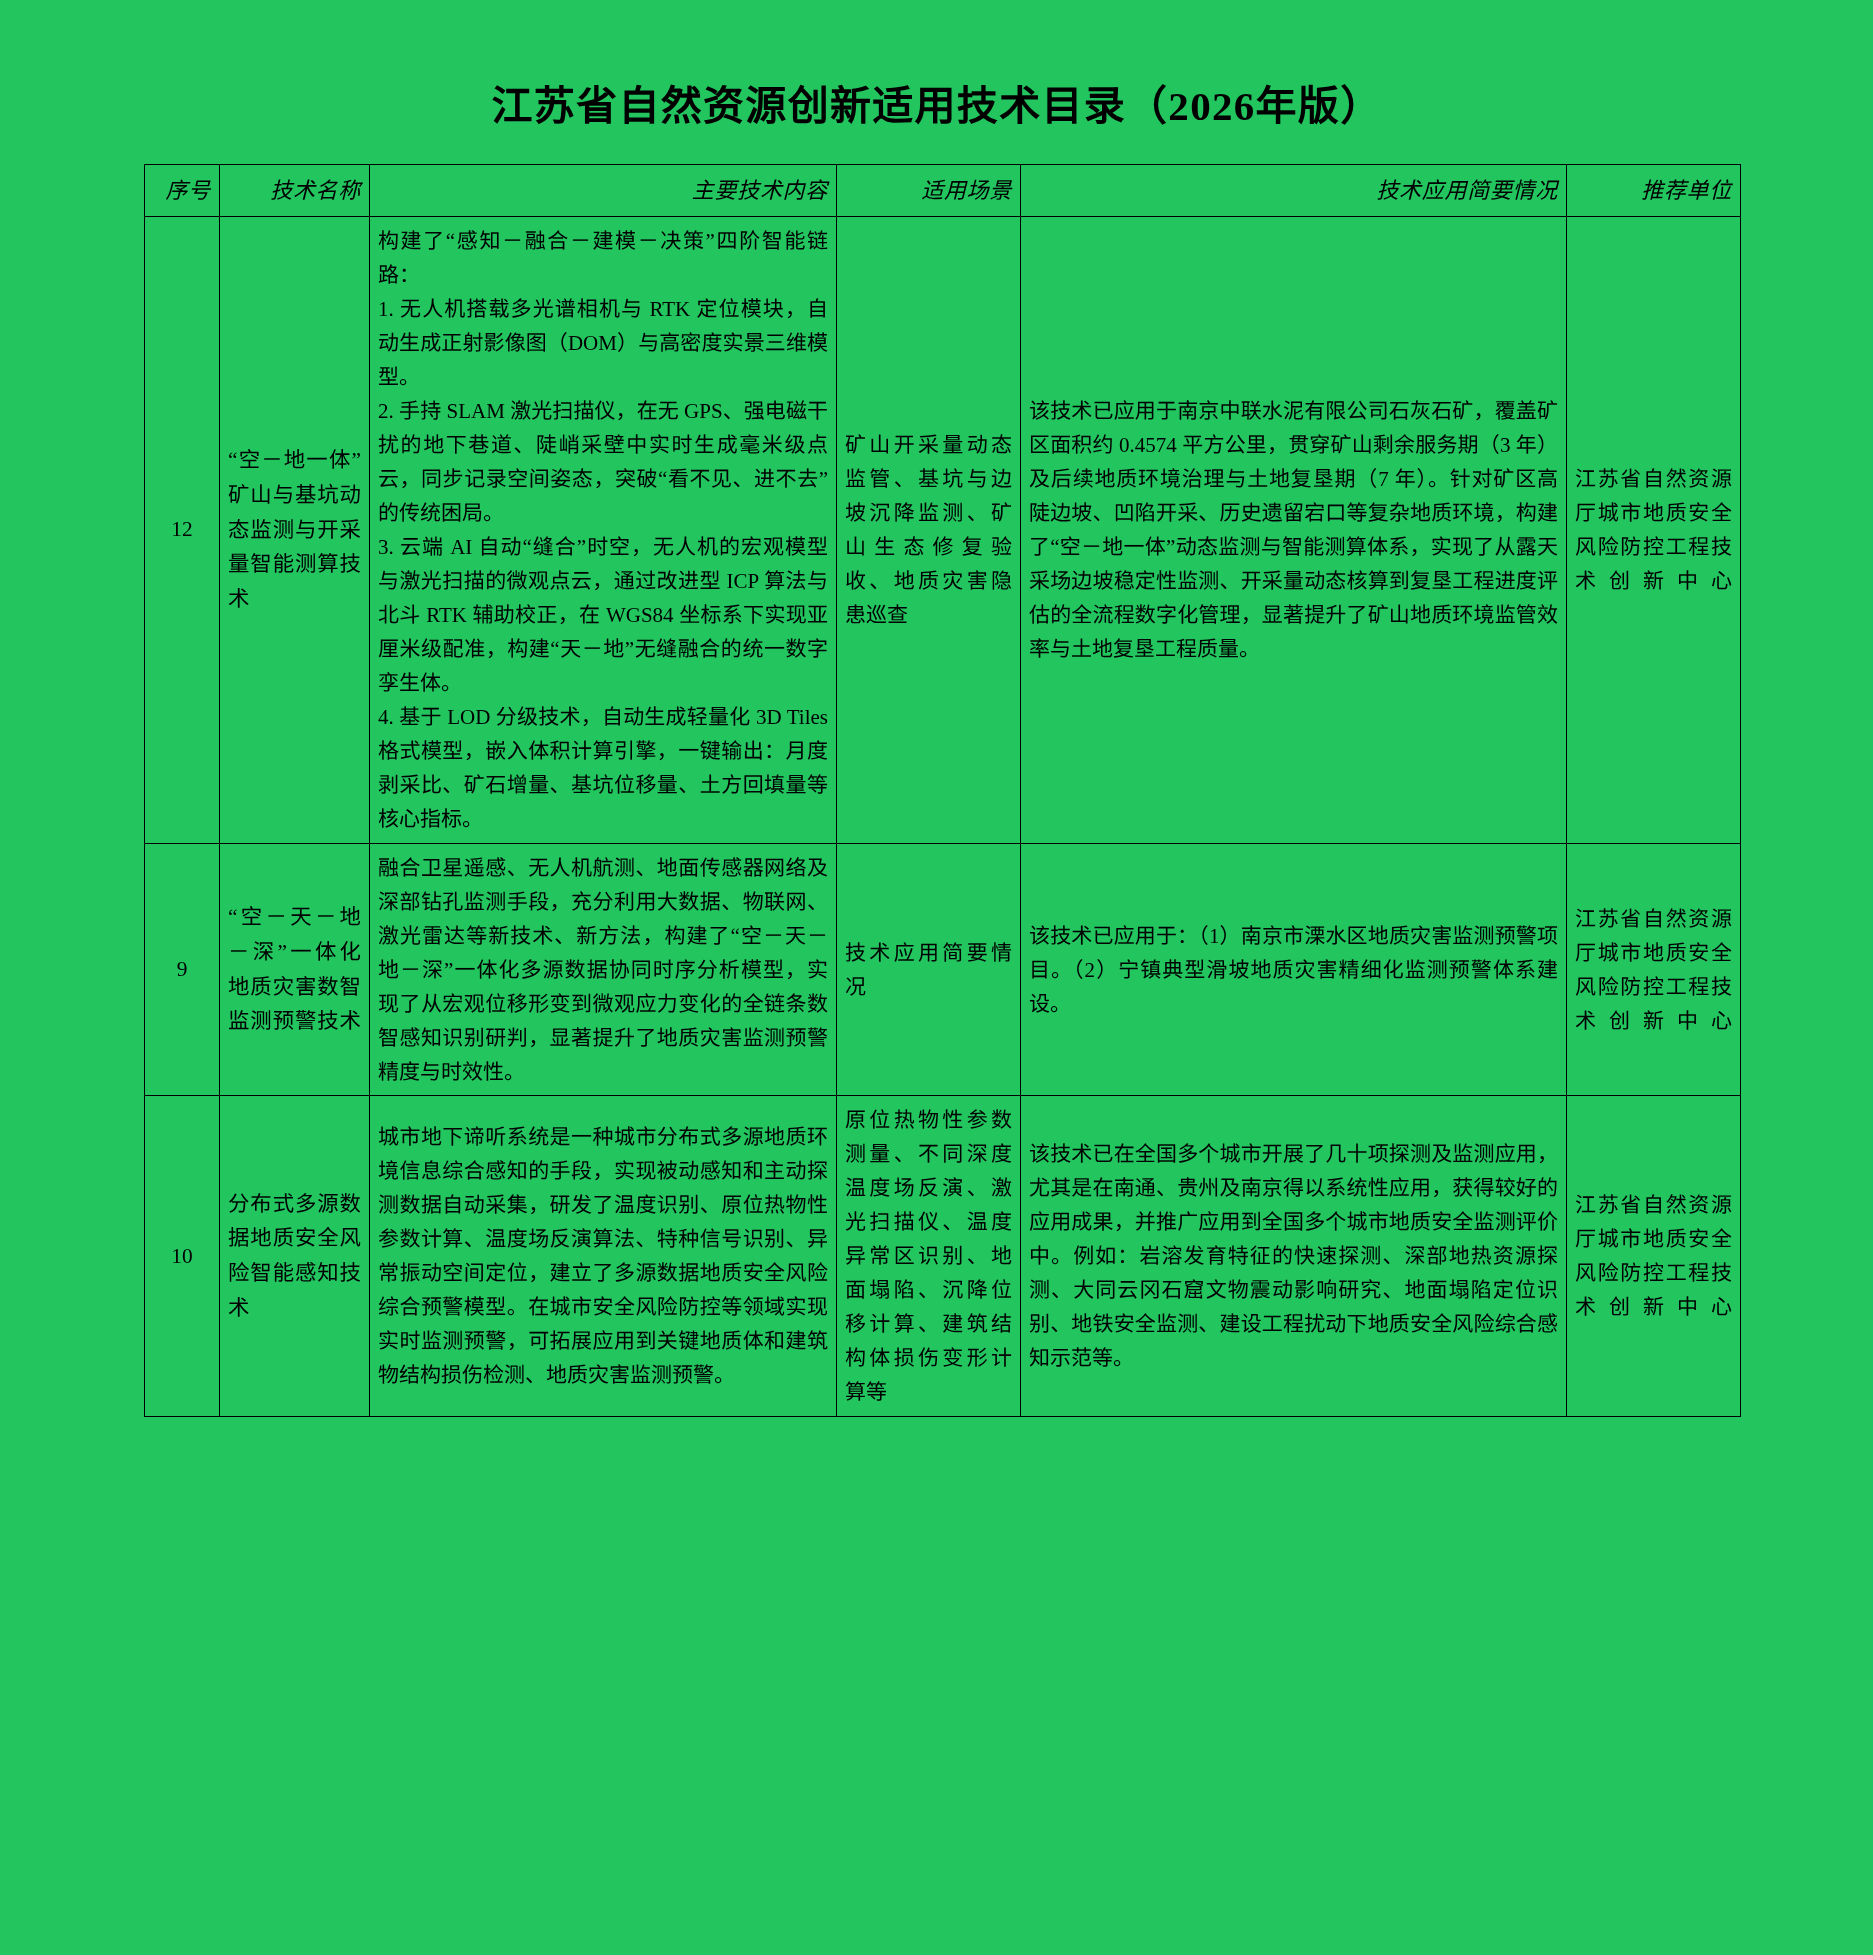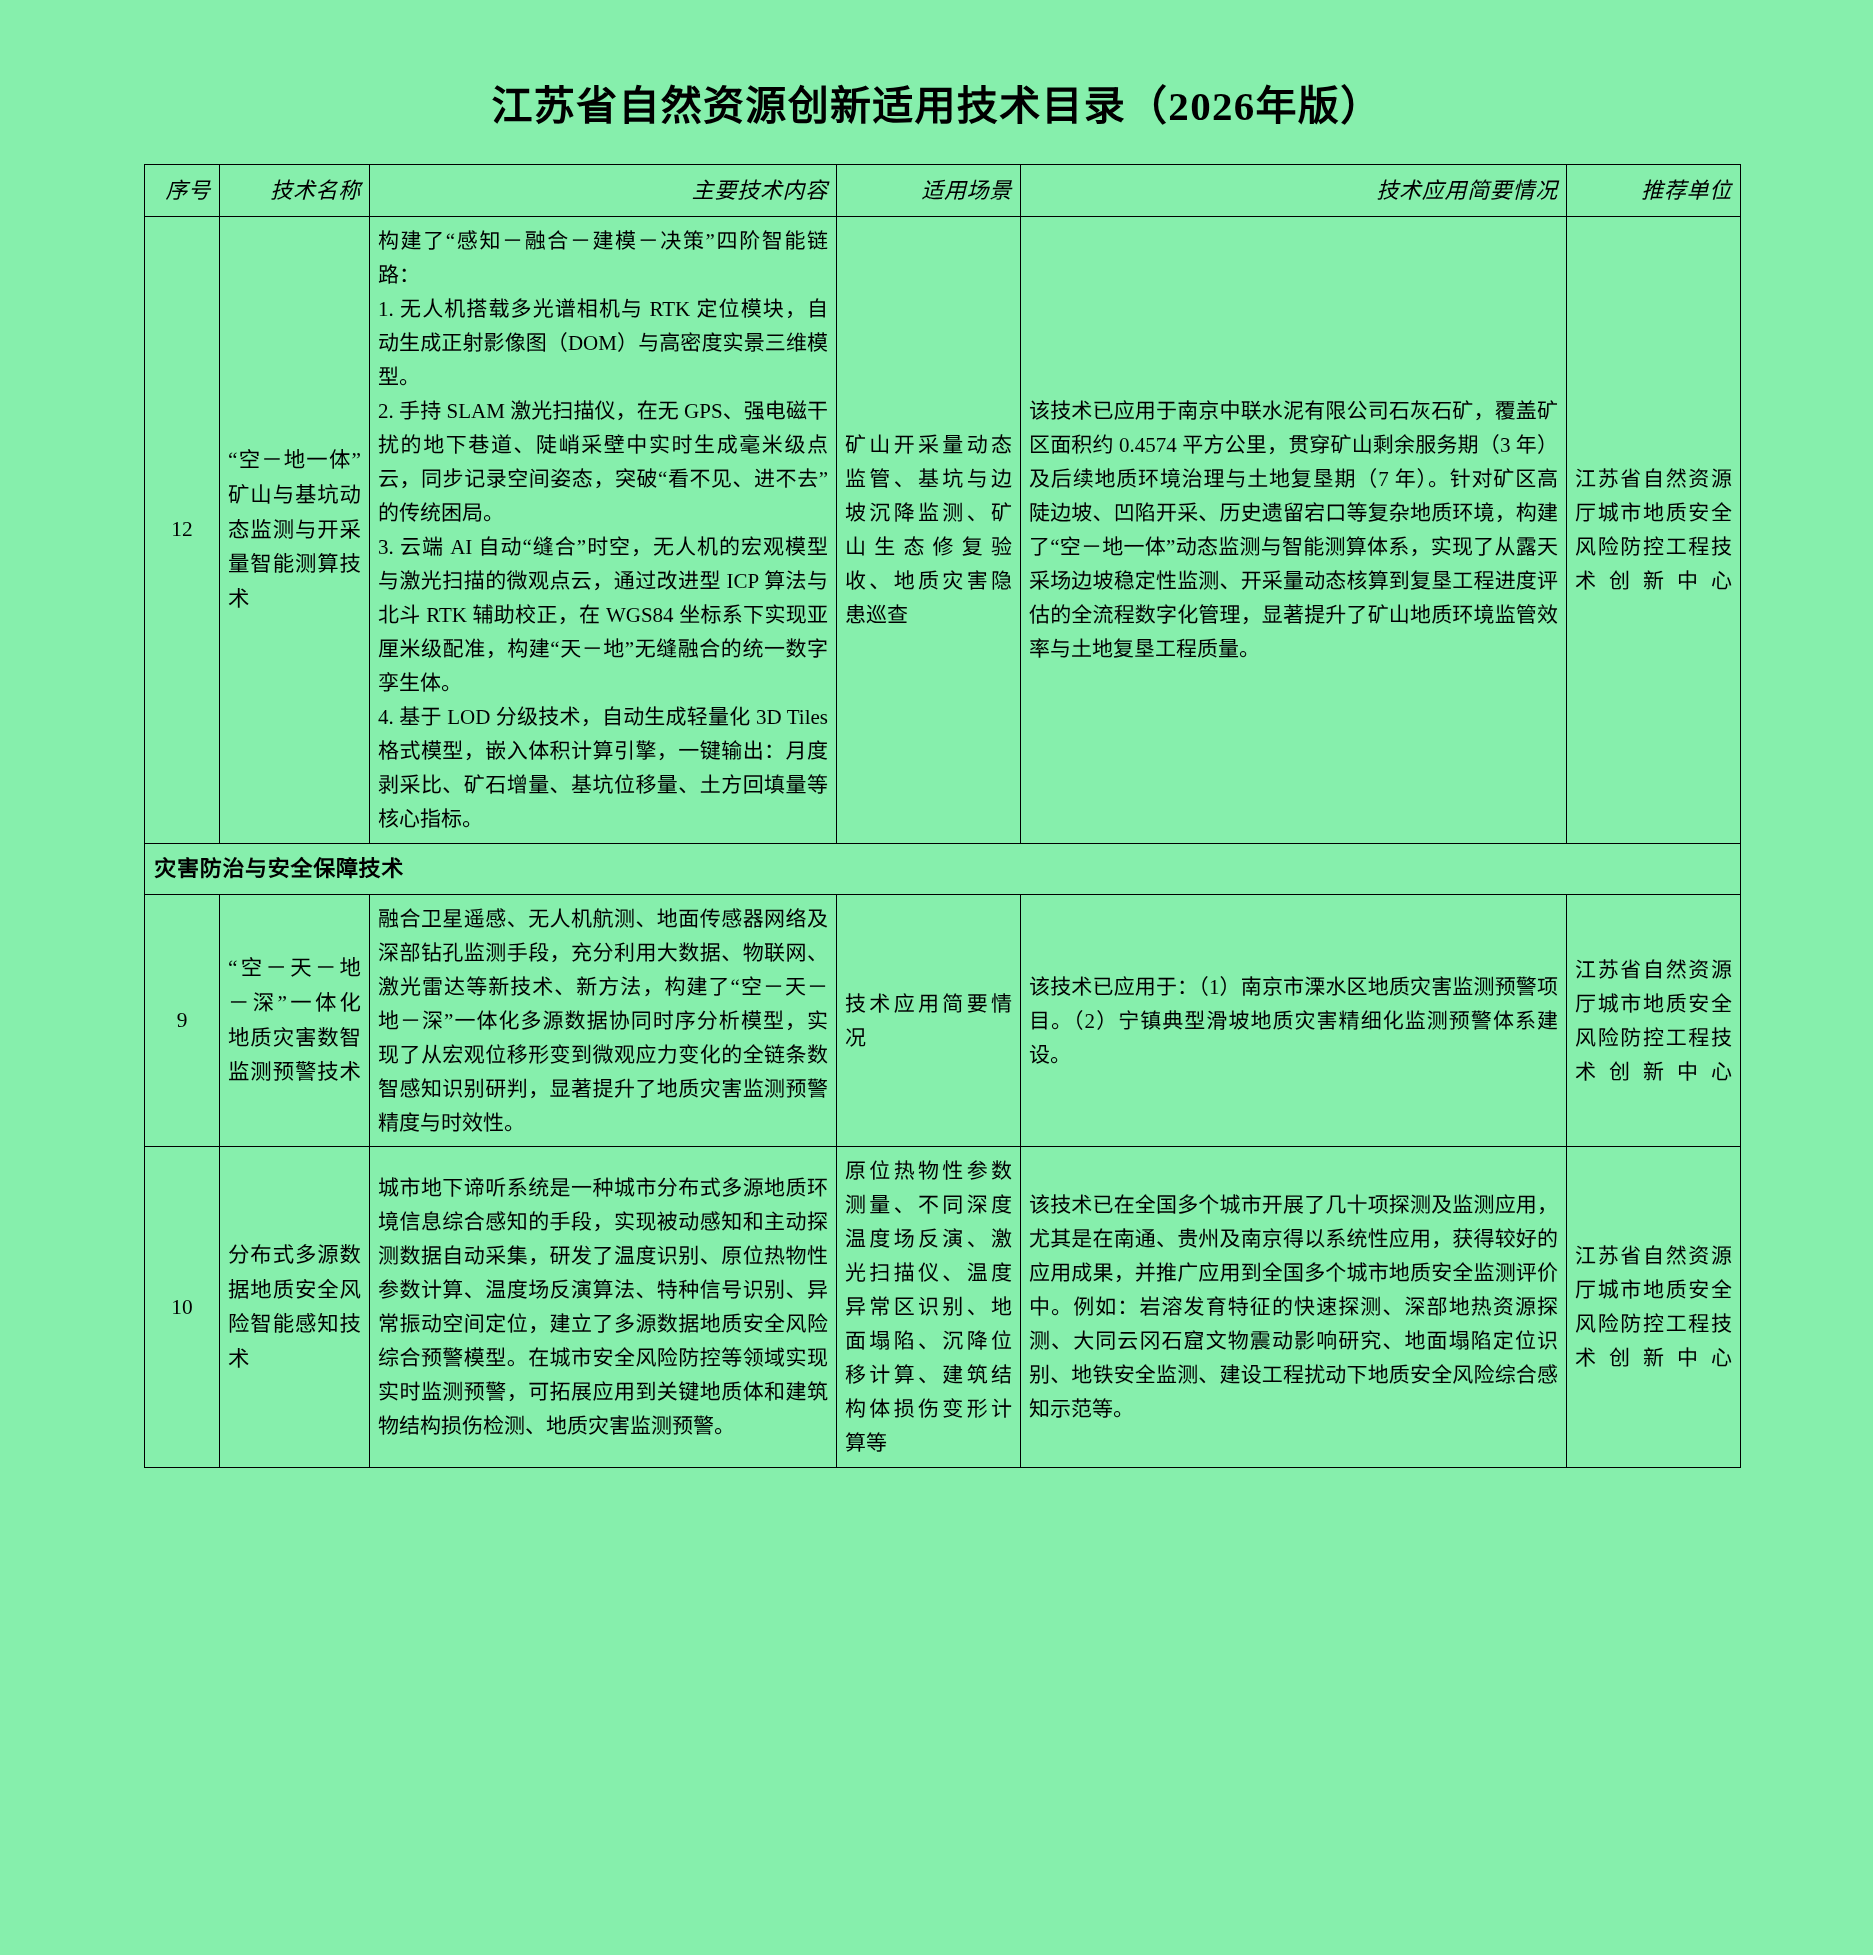--- a/index.html
+++ b/index.html
@@ -11,21 +11,21 @@
     width: 1874px;
     font-family: "Liberation Serif", "DejaVu Serif", serif;
     color: #000000;
     -webkit-font-smoothing: antialiased;
   }
   .page {
     width: 1874px;
     min-height: 1955px;
     box-sizing: border-box;
     padding: 0;
-    background: #86efac;
+    background: #22c55e;
     position: relative;
   }
   .doc-title {
     text-align: center;
     font-family: "Liberation Serif", "DejaVu Serif", serif;
     font-weight: bold;
     font-size: 41px;
     letter-spacing: 1.3px;
     padding-top: 81px;
     padding-bottom: 32px;
@@ -173,23 +173,20 @@
               <p>2. 手持 SLAM 激光扫描仪，在无 GPS、强电磁干扰的地下巷道、陡峭采壁中实时生成毫米级点云，同步记录空间姿态，突破“看不见、进不去”的传统困局。</p>
               <p>3. 云端 AI 自动“缝合”时空，无人机的宏观模型与激光扫描的微观点云，通过改进型 ICP 算法与北斗 RTK 辅助校正，在 WGS84 坐标系下实现亚厘米级配准，构建“天－地”无缝融合的统一数字孪生体。</p>
               <p>4. 基于 LOD 分级技术，自动生成轻量化 3D Tiles 格式模型，嵌入体积计算引擎，一键输出：月度剥采比、矿石增量、基坑位移量、土方回填量等核心指标。</p>
             </div>
           </td>
           <td class="col-scene">矿山开采量动态监管、基坑与边坡沉降监测、矿山生态修复验收、地质灾害隐患巡查</td>
           <td class="col-apply">该技术已应用于南京中联水泥有限公司石灰石矿，覆盖矿区面积约 0.4574 平方公里，贯穿矿山剩余服务期（3 年）及后续地质环境治理与土地复垦期（7 年）。针对矿区高陡边坡、凹陷开采、历史遗留宕口等复杂地质环境，构建了“空－地一体”动态监测与智能测算体系，实现了从露天采场边坡稳定性监测、开采量动态核算到复垦工程进度评估的全流程数字化管理，显著提升了矿山地质环境监管效率与土地复垦工程质量。</td>
           <td class="col-unit">江苏省自然资源厅城市地质安全风险防控工程技术创新中心</td>
         </tr>
 
-        <tr class="section-row">
-          <td colspan="6">灾害防治与安全保障技术</td>
-        </tr>
         <tr>
           <td class="col-no">9</td>
           <td class="col-name">“空－天－地－深”一体化地质灾害数智监测预警技术</td>
           <td class="col-content">
             <div class="content-block">
               <p>融合卫星遥感、无人机航测、地面传感器网络及深部钻孔监测手段，充分利用大数据、物联网、激光雷达等新技术、新方法，构建了“空－天－地－深”一体化多源数据协同时序分析模型，实现了从宏观位移形变到微观应力变化的全链条数智感知识别研判，显著提升了地质灾害监测预警精度与时效性。</p>
             </div>
           </td>
           <td class="col-scene">技术应用简要情况</td>
           <td class="col-apply">该技术已应用于：（1）南京市溧水区地质灾害监测预警项目。（2）宁镇典型滑坡地质灾害精细化监测预警体系建设。</td>

